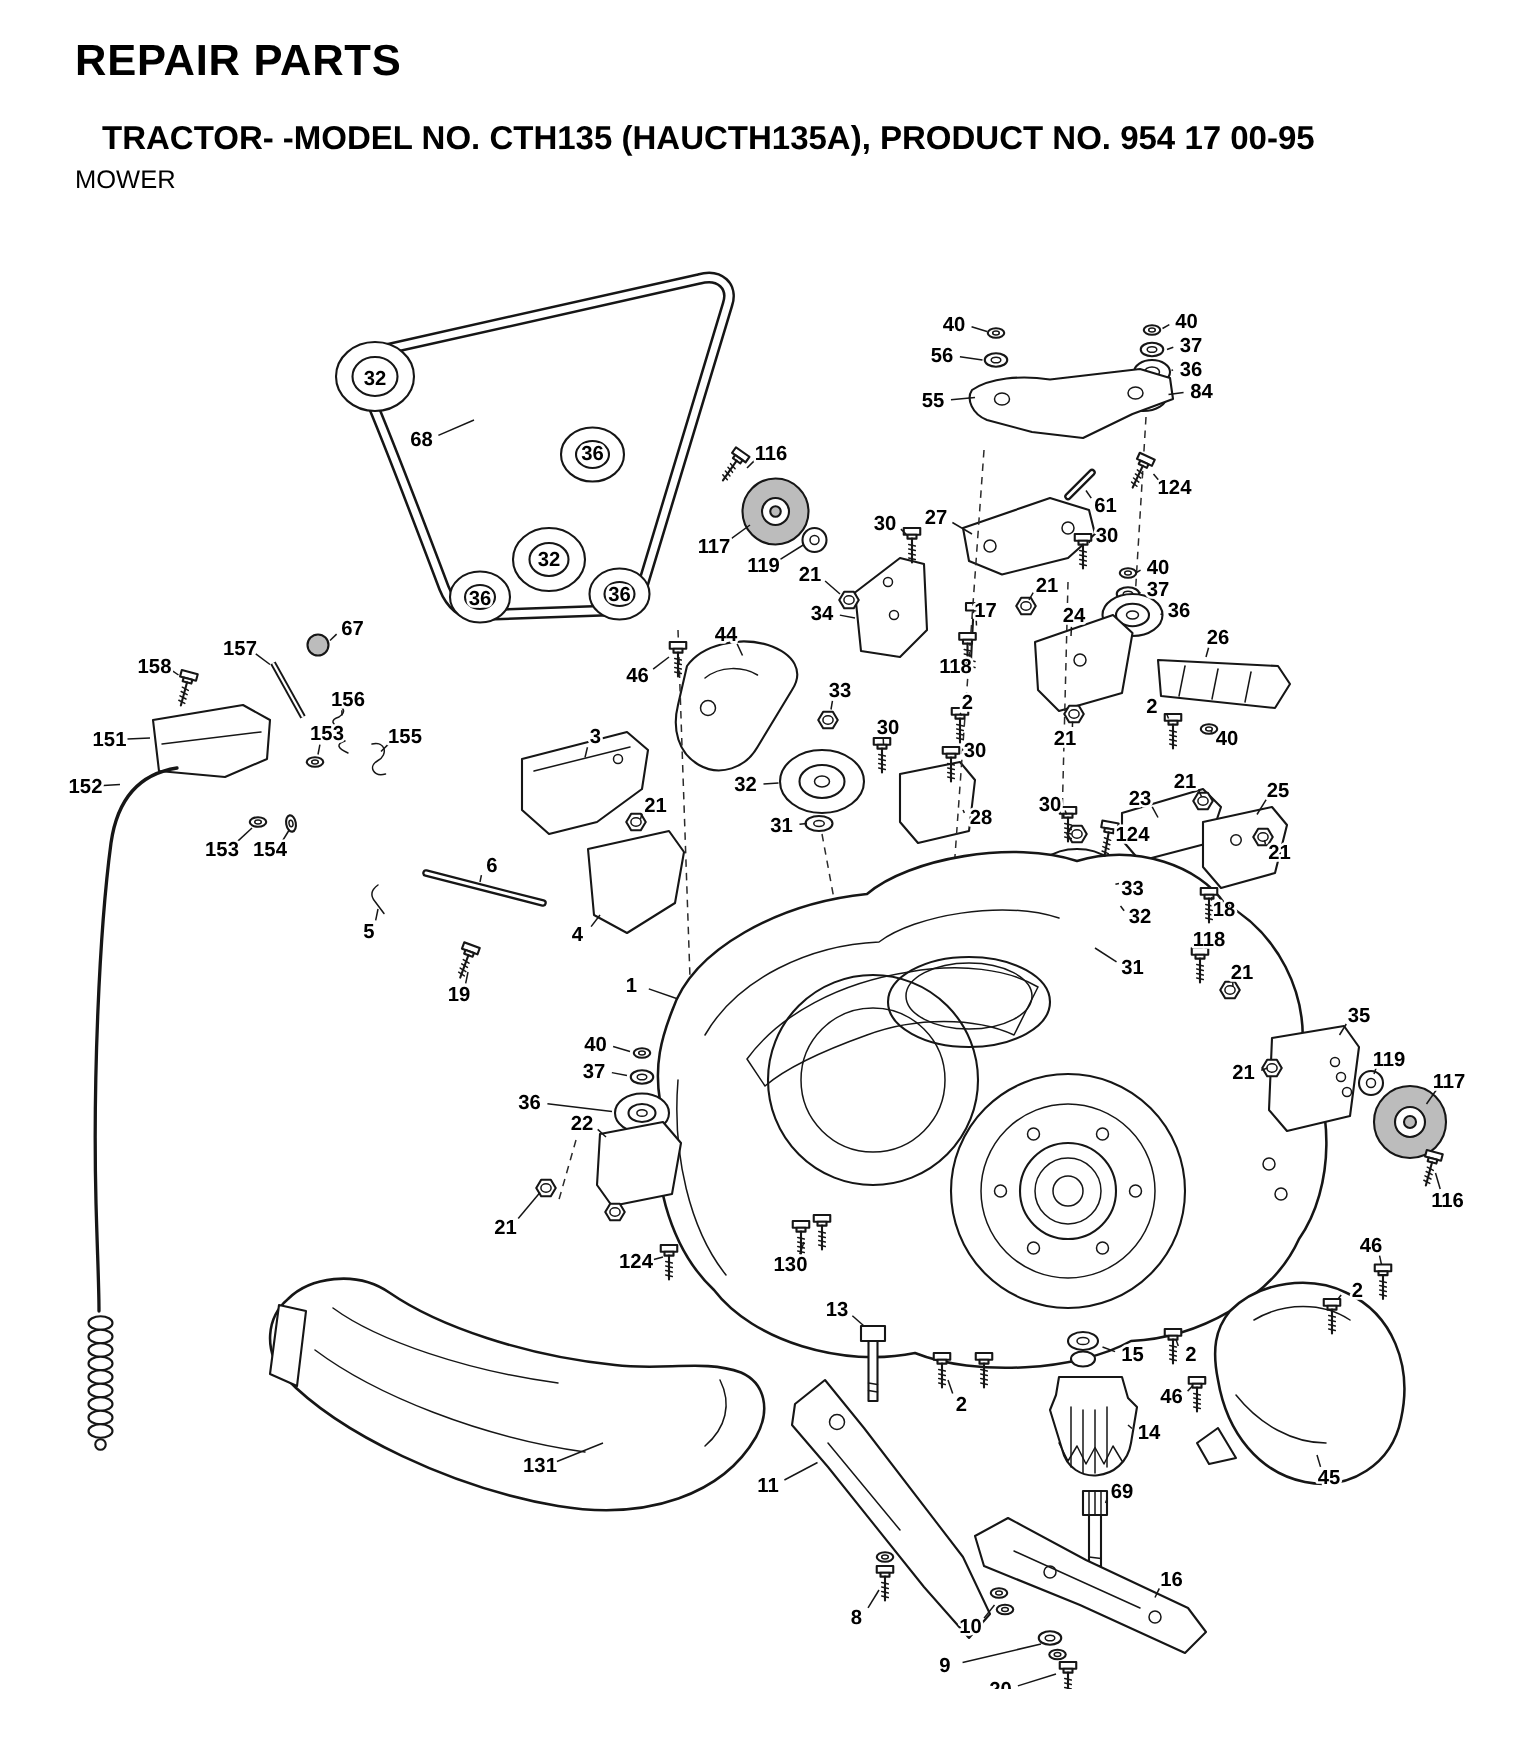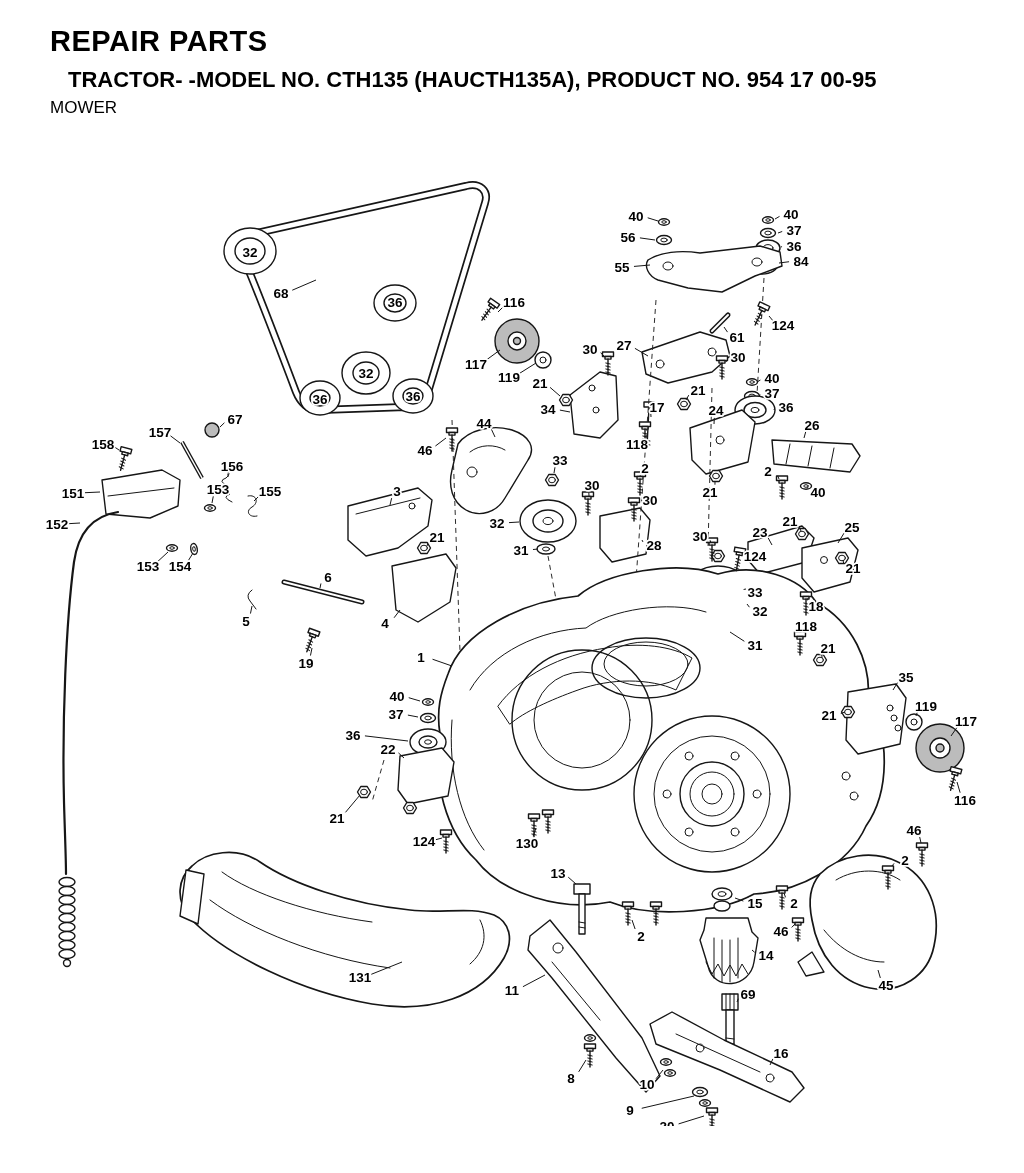--- a/index.html
+++ b/index.html
@@ -1,20 +1,20 @@
 <!DOCTYPE html>
 <html><head>
 <meta charset="utf-8">
 <style>
   html,body{margin:0;padding:0;background:#fff;}
   .page{position:relative;width:1024px;height:1126px;background:#fff;overflow:hidden;
         font-family:"Liberation Sans",sans-serif;color:#000;}
   .header{position:absolute;left:50px;top:26px;z-index:5;}
   .title{font-size:29px;font-weight:bold;letter-spacing:.5px;line-height:1.1;}
-  .subtitle{font-size:22px;font-weight:bold;margin-top:9px;padding-left:18px;white-space:nowrap;}
+  .subtitle{font-size:22px;font-weight:bold;margin-top:21px;padding-left:18px;white-space:nowrap;}
   .section{font-size:17px;font-weight:normal;margin-top:5px;}
   svg#diagram-svg{position:absolute;left:0;top:0;width:1024px;height:1173px;}
   .ln{fill:none;stroke:#161616;stroke-width:1.4;stroke-linejoin:round;stroke-linecap:round;}
   .thin{stroke-width:1;}
   .fw{fill:#fff;stroke:#161616;stroke-width:1.4;stroke-linejoin:round;}
   .fg{fill:#bcbcbc;stroke:#161616;stroke-width:1.4;}
   .fl{fill:#fff;stroke:#161616;stroke-width:1.7;stroke-linejoin:round;}
   .dash{fill:none;stroke:#2b2b2b;stroke-width:1;stroke-dasharray:5 4;}
   .belt-o{fill:none;stroke:#161616;stroke-width:8;stroke-linejoin:round;}
   .belt-i{fill:none;stroke:#fff;stroke-width:4.6;stroke-linejoin:round;}

